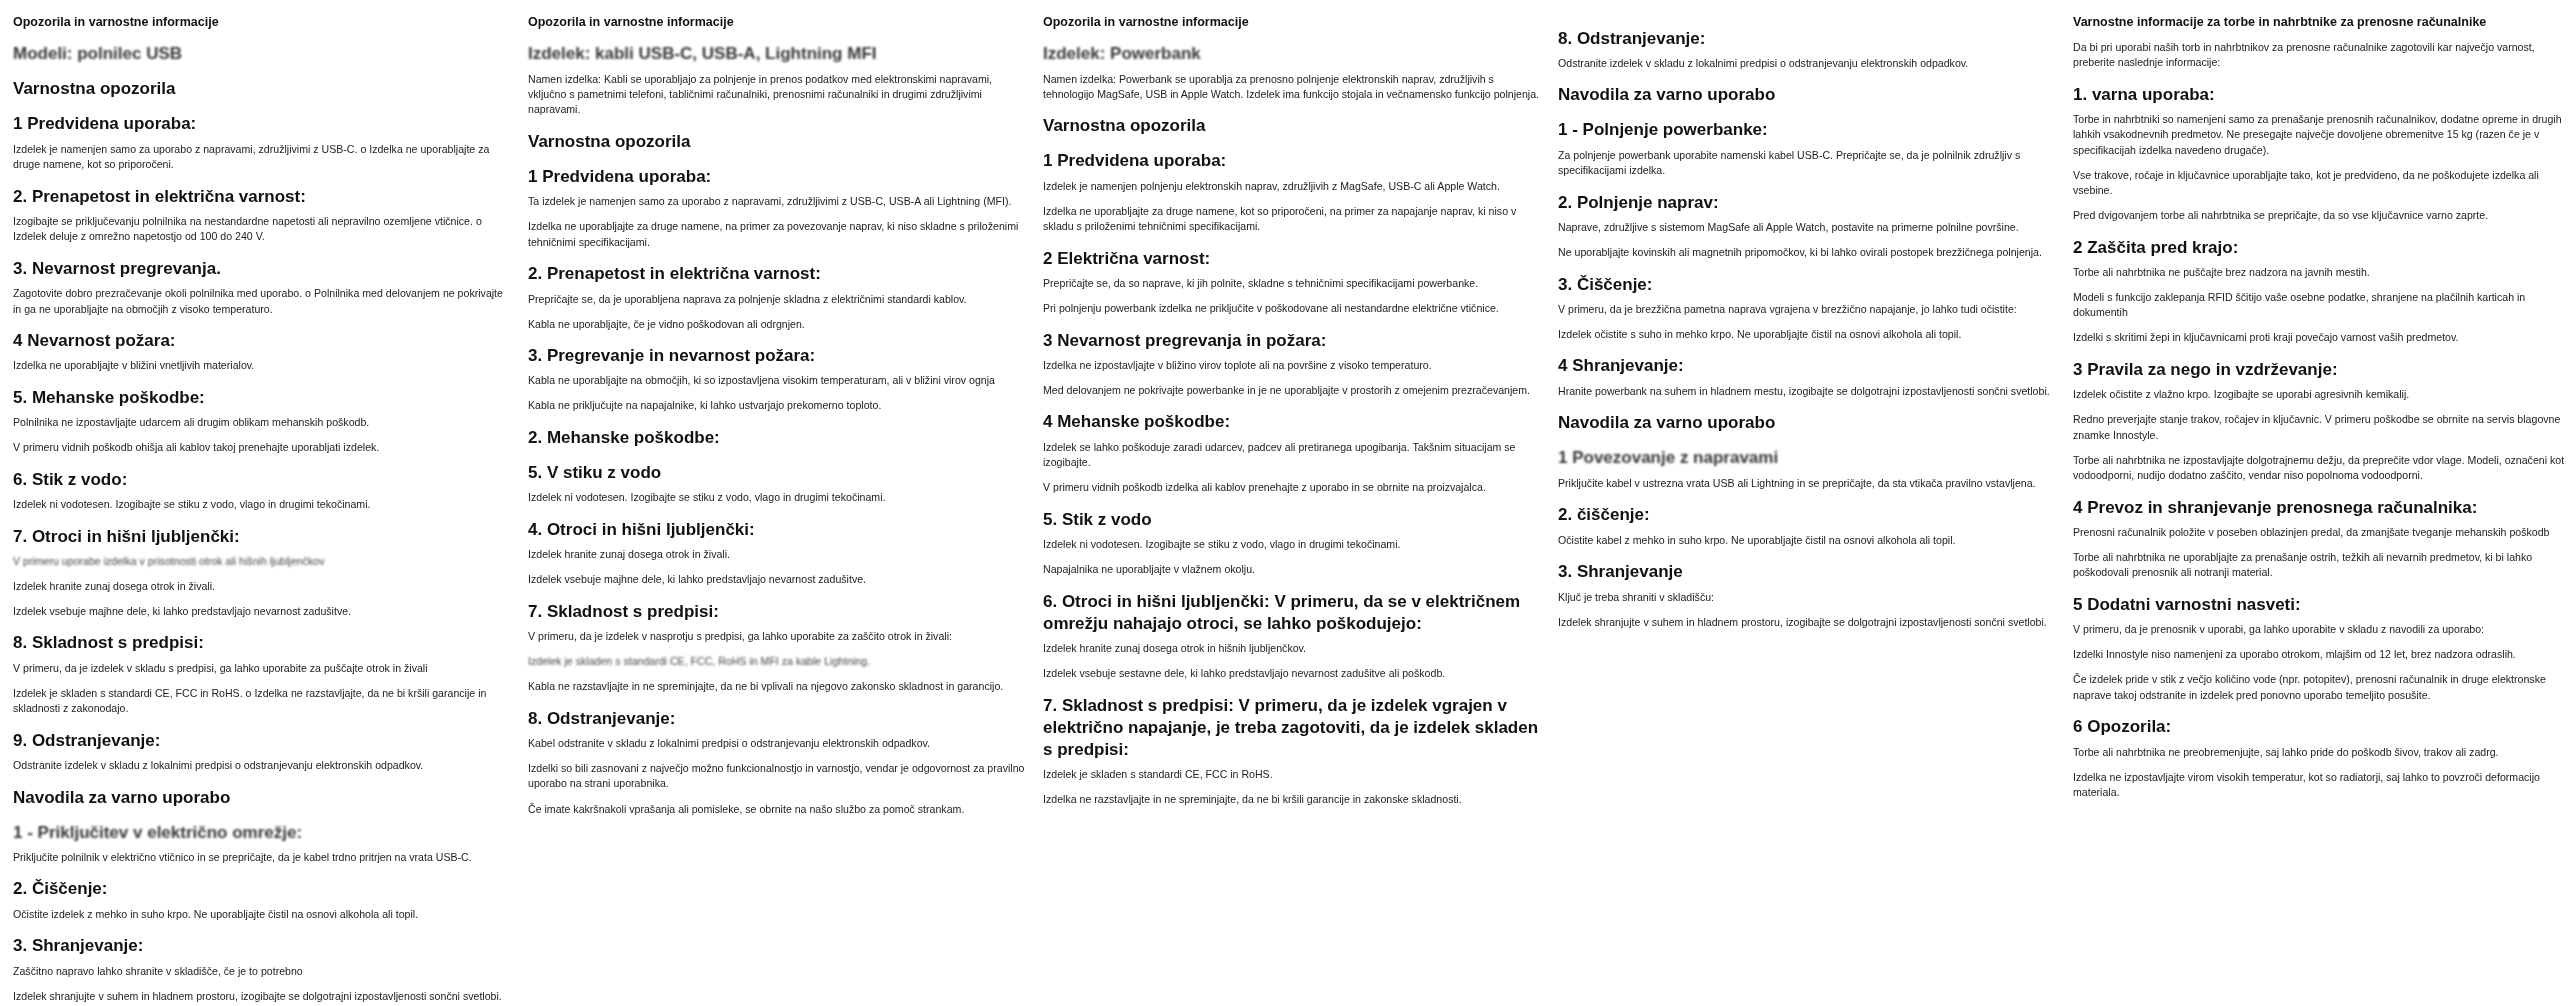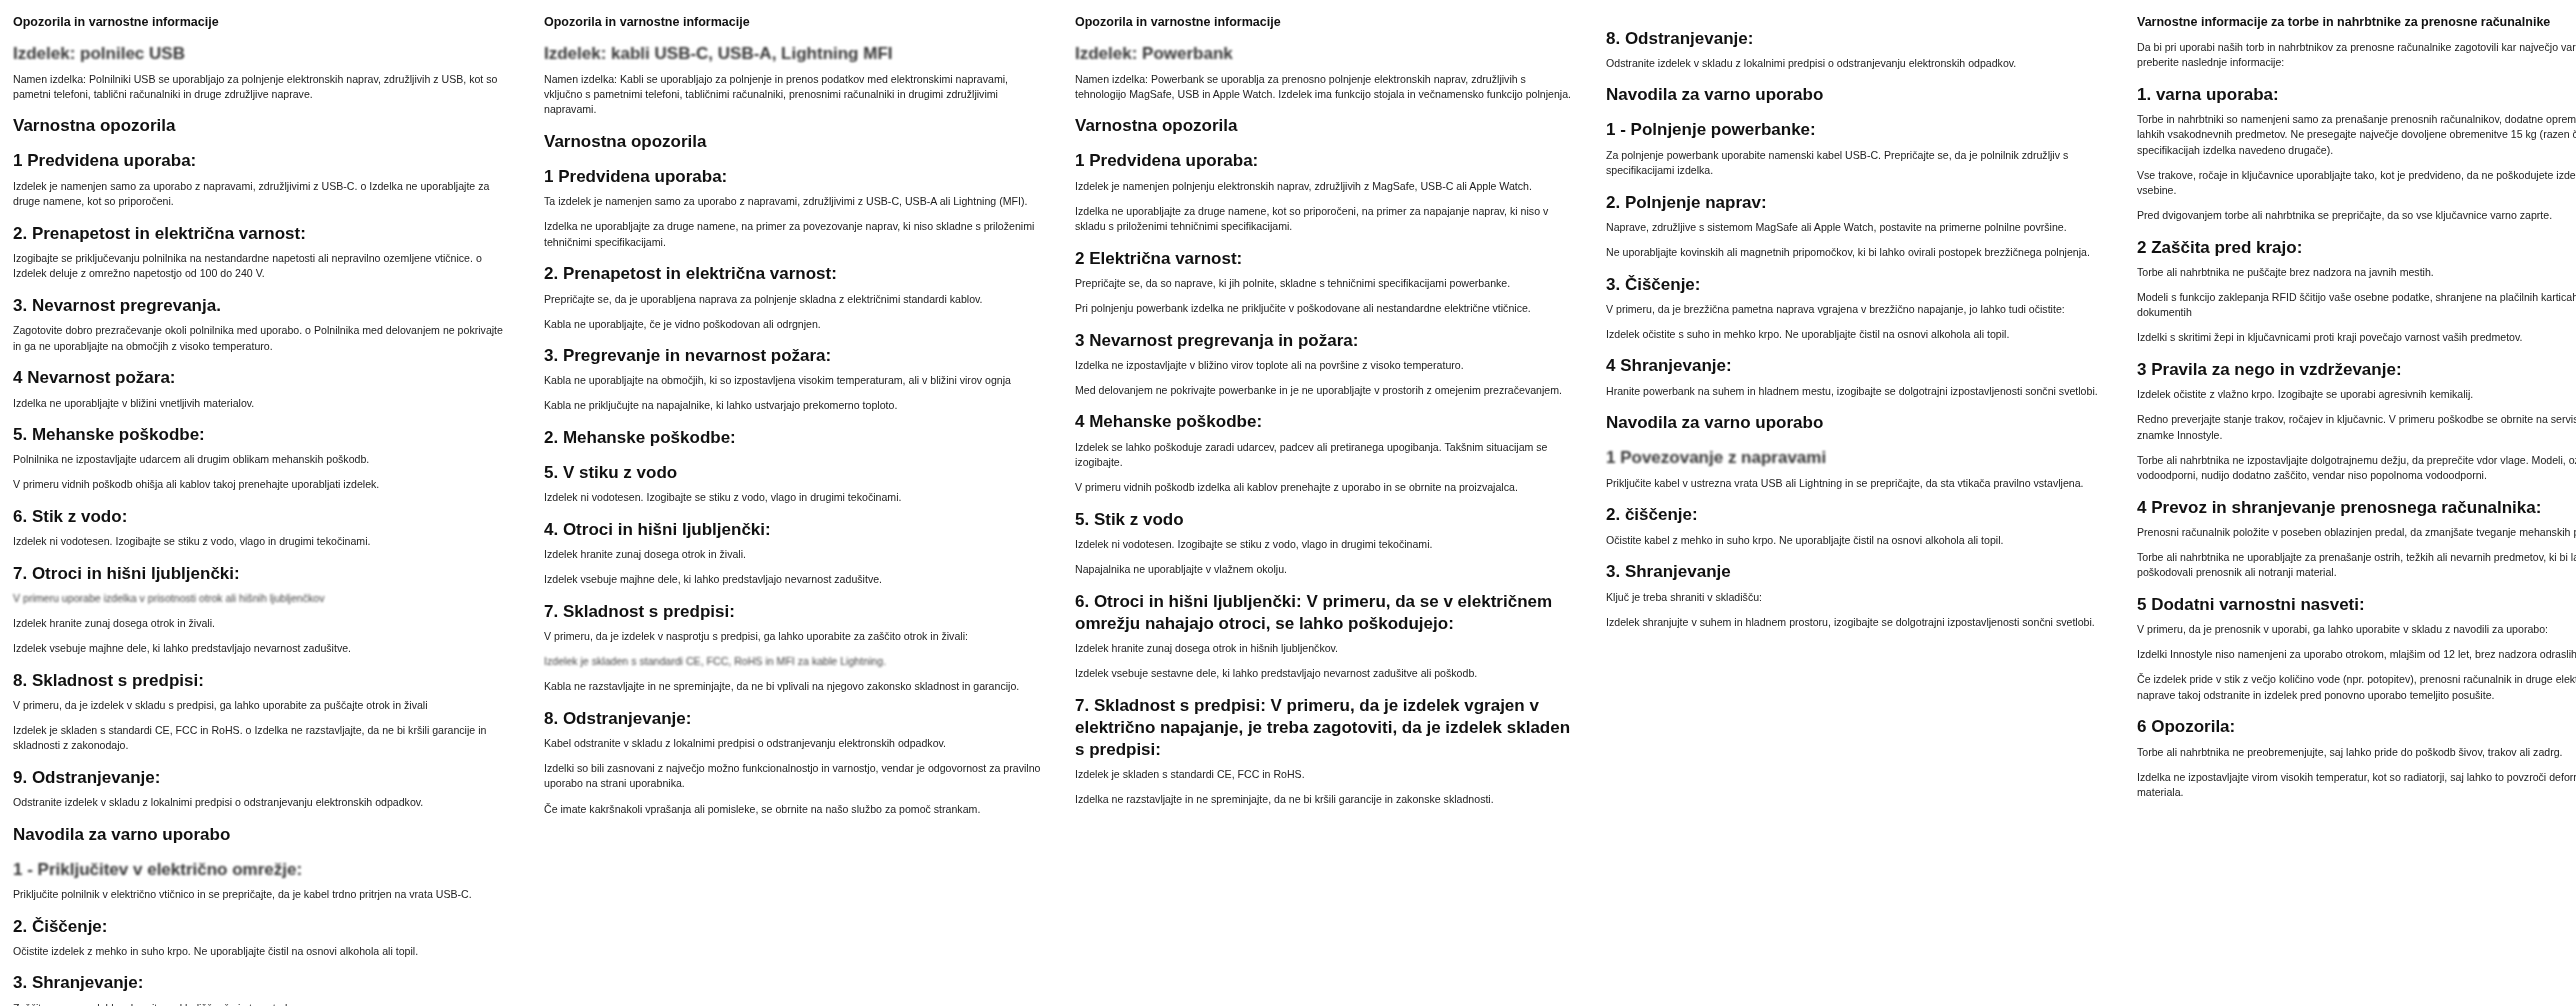--- a/index.html
+++ b/index.html
@@ -14,21 +14,21 @@
     color: #1a1a1a;
     overflow: hidden;
   }
   .sheet {
     display: flex;
     flex-direction: row;
     width: 2576px;
     height: 1006px;
     box-sizing: border-box;
     padding: 14.5px 13px 0 13px;
-    gap: 16px;
+    gap: 0;
   }
   .col {
     box-sizing: border-box;
     padding: 0 17.7px 0 0;
     width: 515px;
     flex: 0 0 515px;
   }
   h3.sec {
     font-size: 12.5px;
     font-weight: bold;
@@ -53,22 +53,21 @@
     filter: blur(0.9px);
     opacity: 0.85;
   }
 </style>
 </head>
 <body>
 
 <div class="sheet">
   <div class="col" id="col0">
       <h3 class="sec">Opozorila in varnostne informacije</h3>
-      <h4 class="sub blurry">Izdelek: polnilec USB</h4>
-      <p class="body">Namen izdelka: Polnilniki USB se uporabljajo za polnjenje elektronskih naprav, združljivih z USB, kot so pametni telefoni, tablični računalniki in druge združljive naprave.</p>
+      <h4 class="sub blurry">Modeli: polnilec USB</h4>
       <h4 class="sub">Varnostna opozorila</h4>
       <h4 class="sub">1 Predvidena uporaba:</h4>
       <p class="body">Izdelek je namenjen samo za uporabo z napravami, združljivimi z USB-C. o Izdelka ne uporabljajte za druge namene, kot so priporočeni.</p>
       <h4 class="sub">2. Prenapetost in električna varnost:</h4>
       <p class="body">Izogibajte se priključevanju polnilnika na nestandardne napetosti ali nepravilno ozemljene vtičnice. o Izdelek deluje z omrežno napetostjo od 100 do 240 V.</p>
       <h4 class="sub">3. Nevarnost pregrevanja.</h4>
       <p class="body">Zagotovite dobro prezračevanje okoli polnilnika med uporabo. o Polnilnika med delovanjem ne pokrivajte in ga ne uporabljajte na območjih z visoko temperaturo.</p>
       <h4 class="sub">4 Nevarnost požara:</h4>
       <p class="body">Izdelka ne uporabljajte v bližini vnetljivih materialov.</p>
       <h4 class="sub">5. Mehanske poškodbe:</h4>

